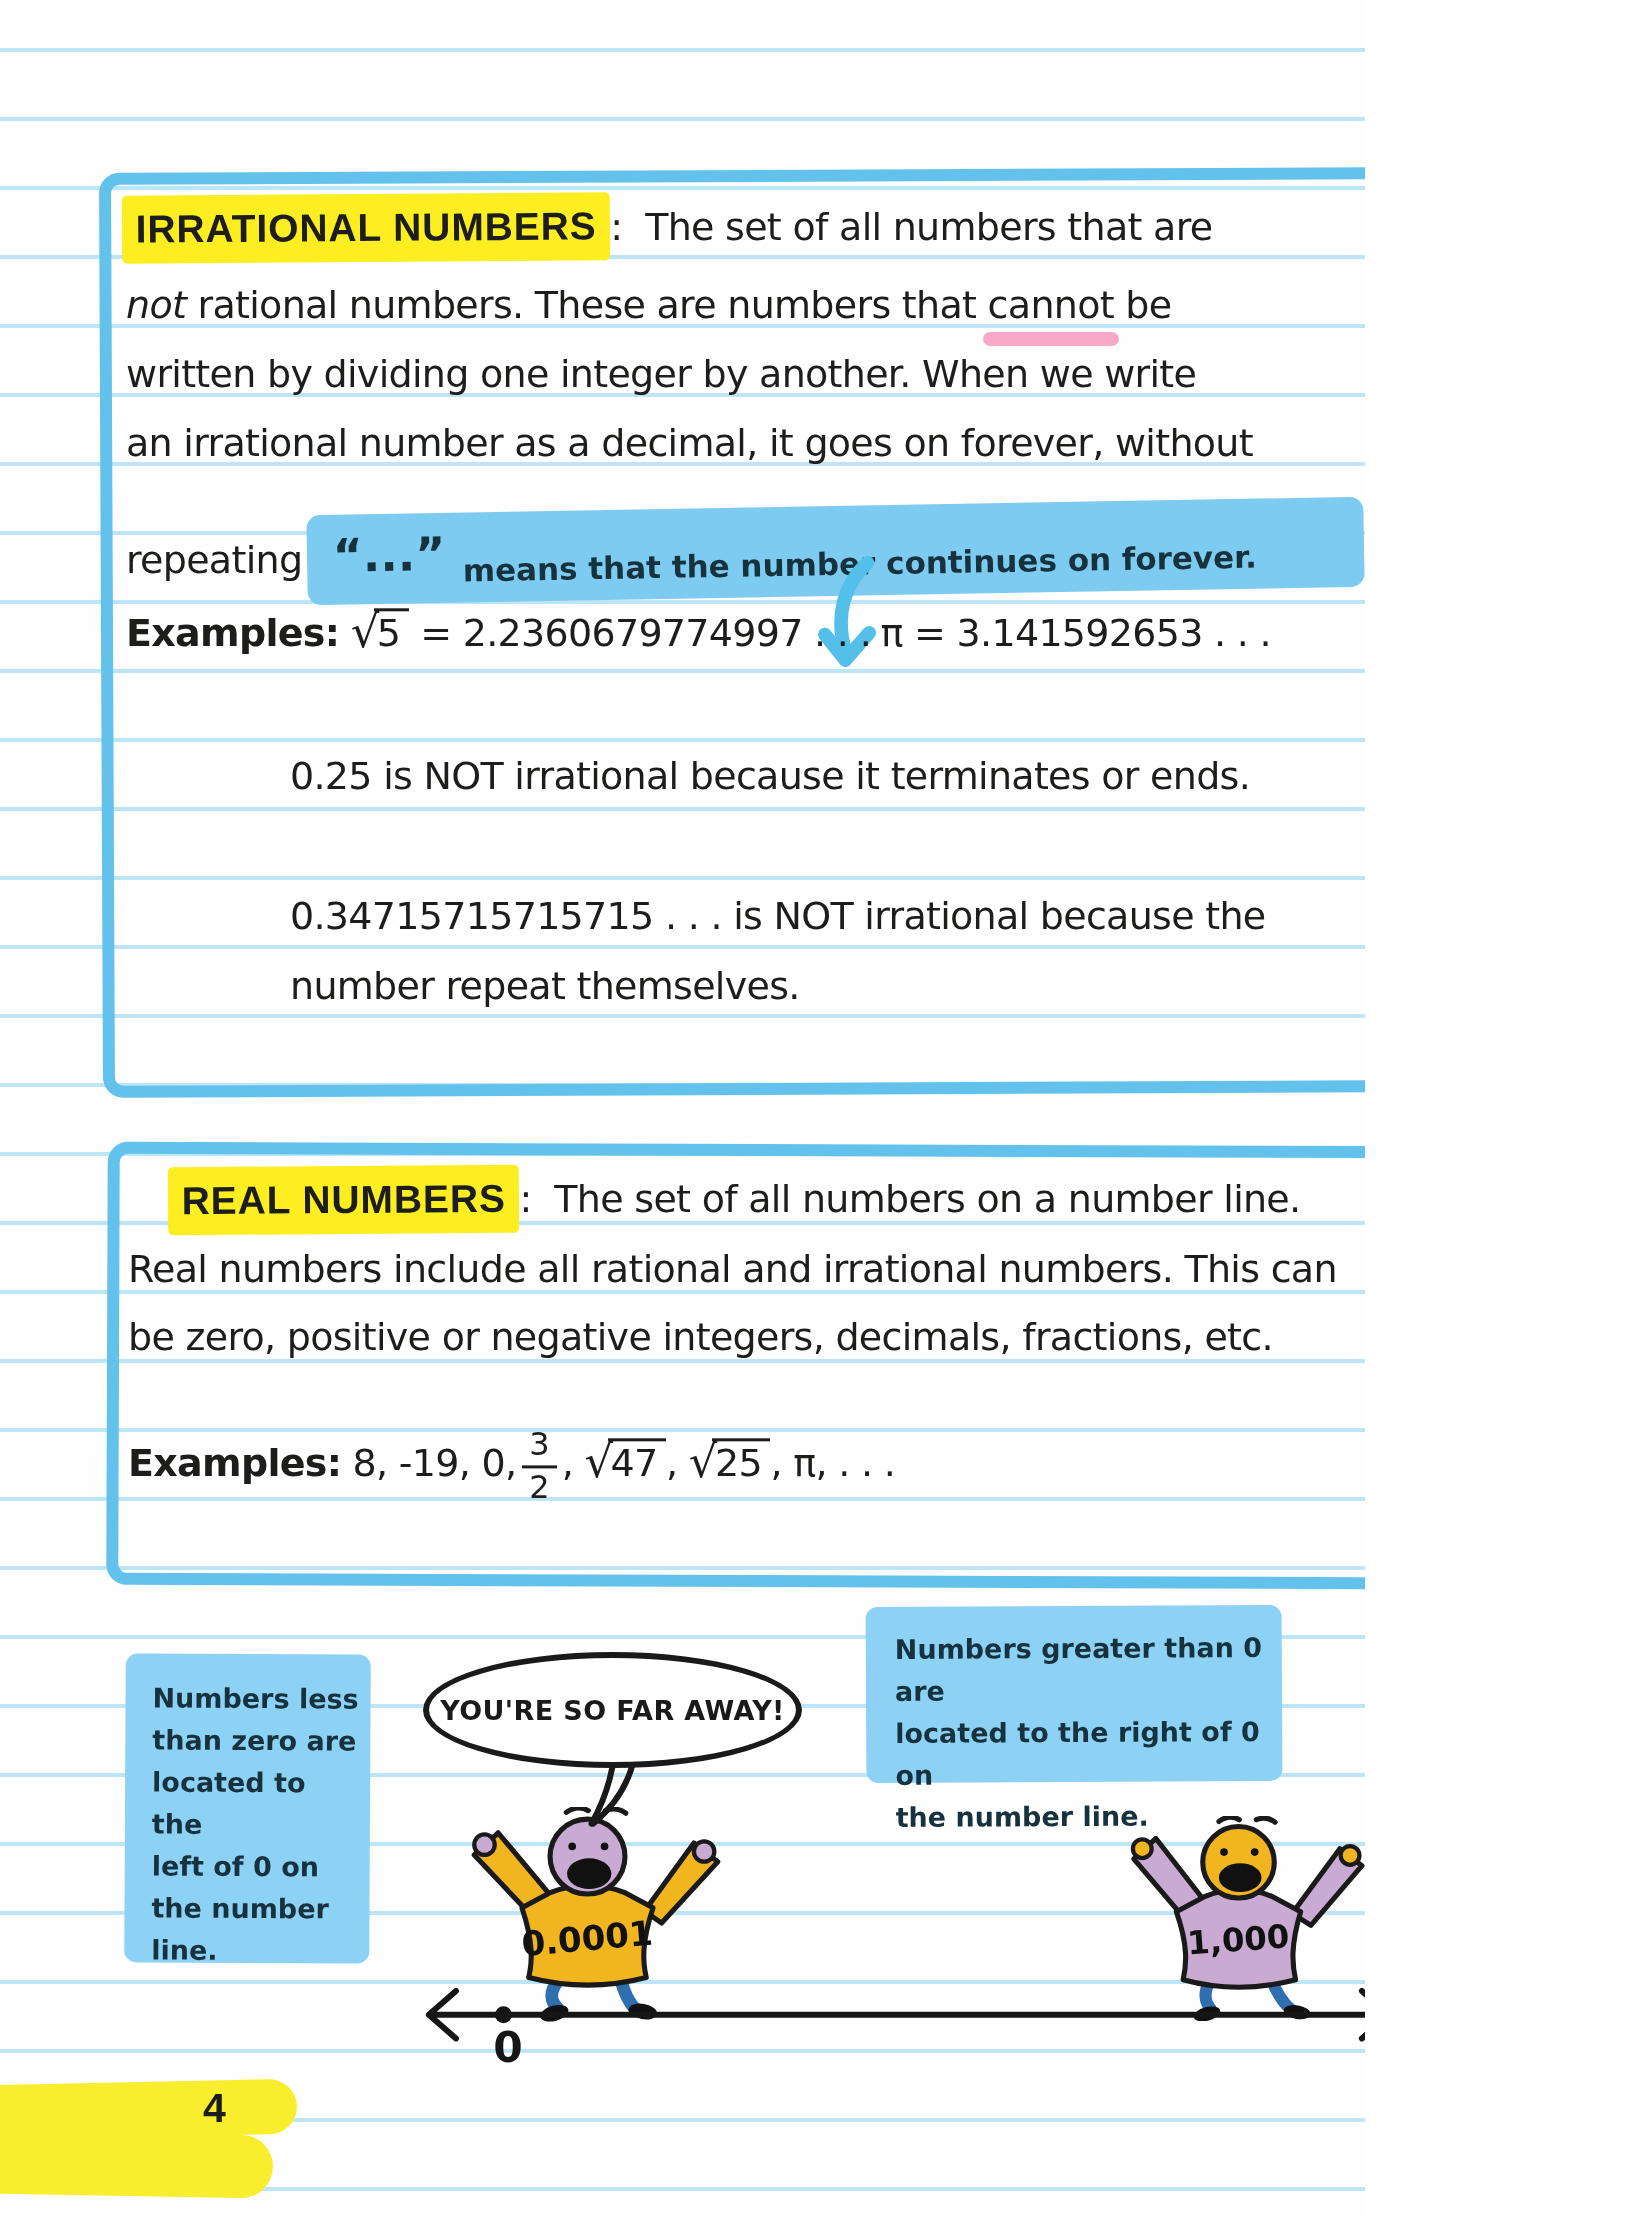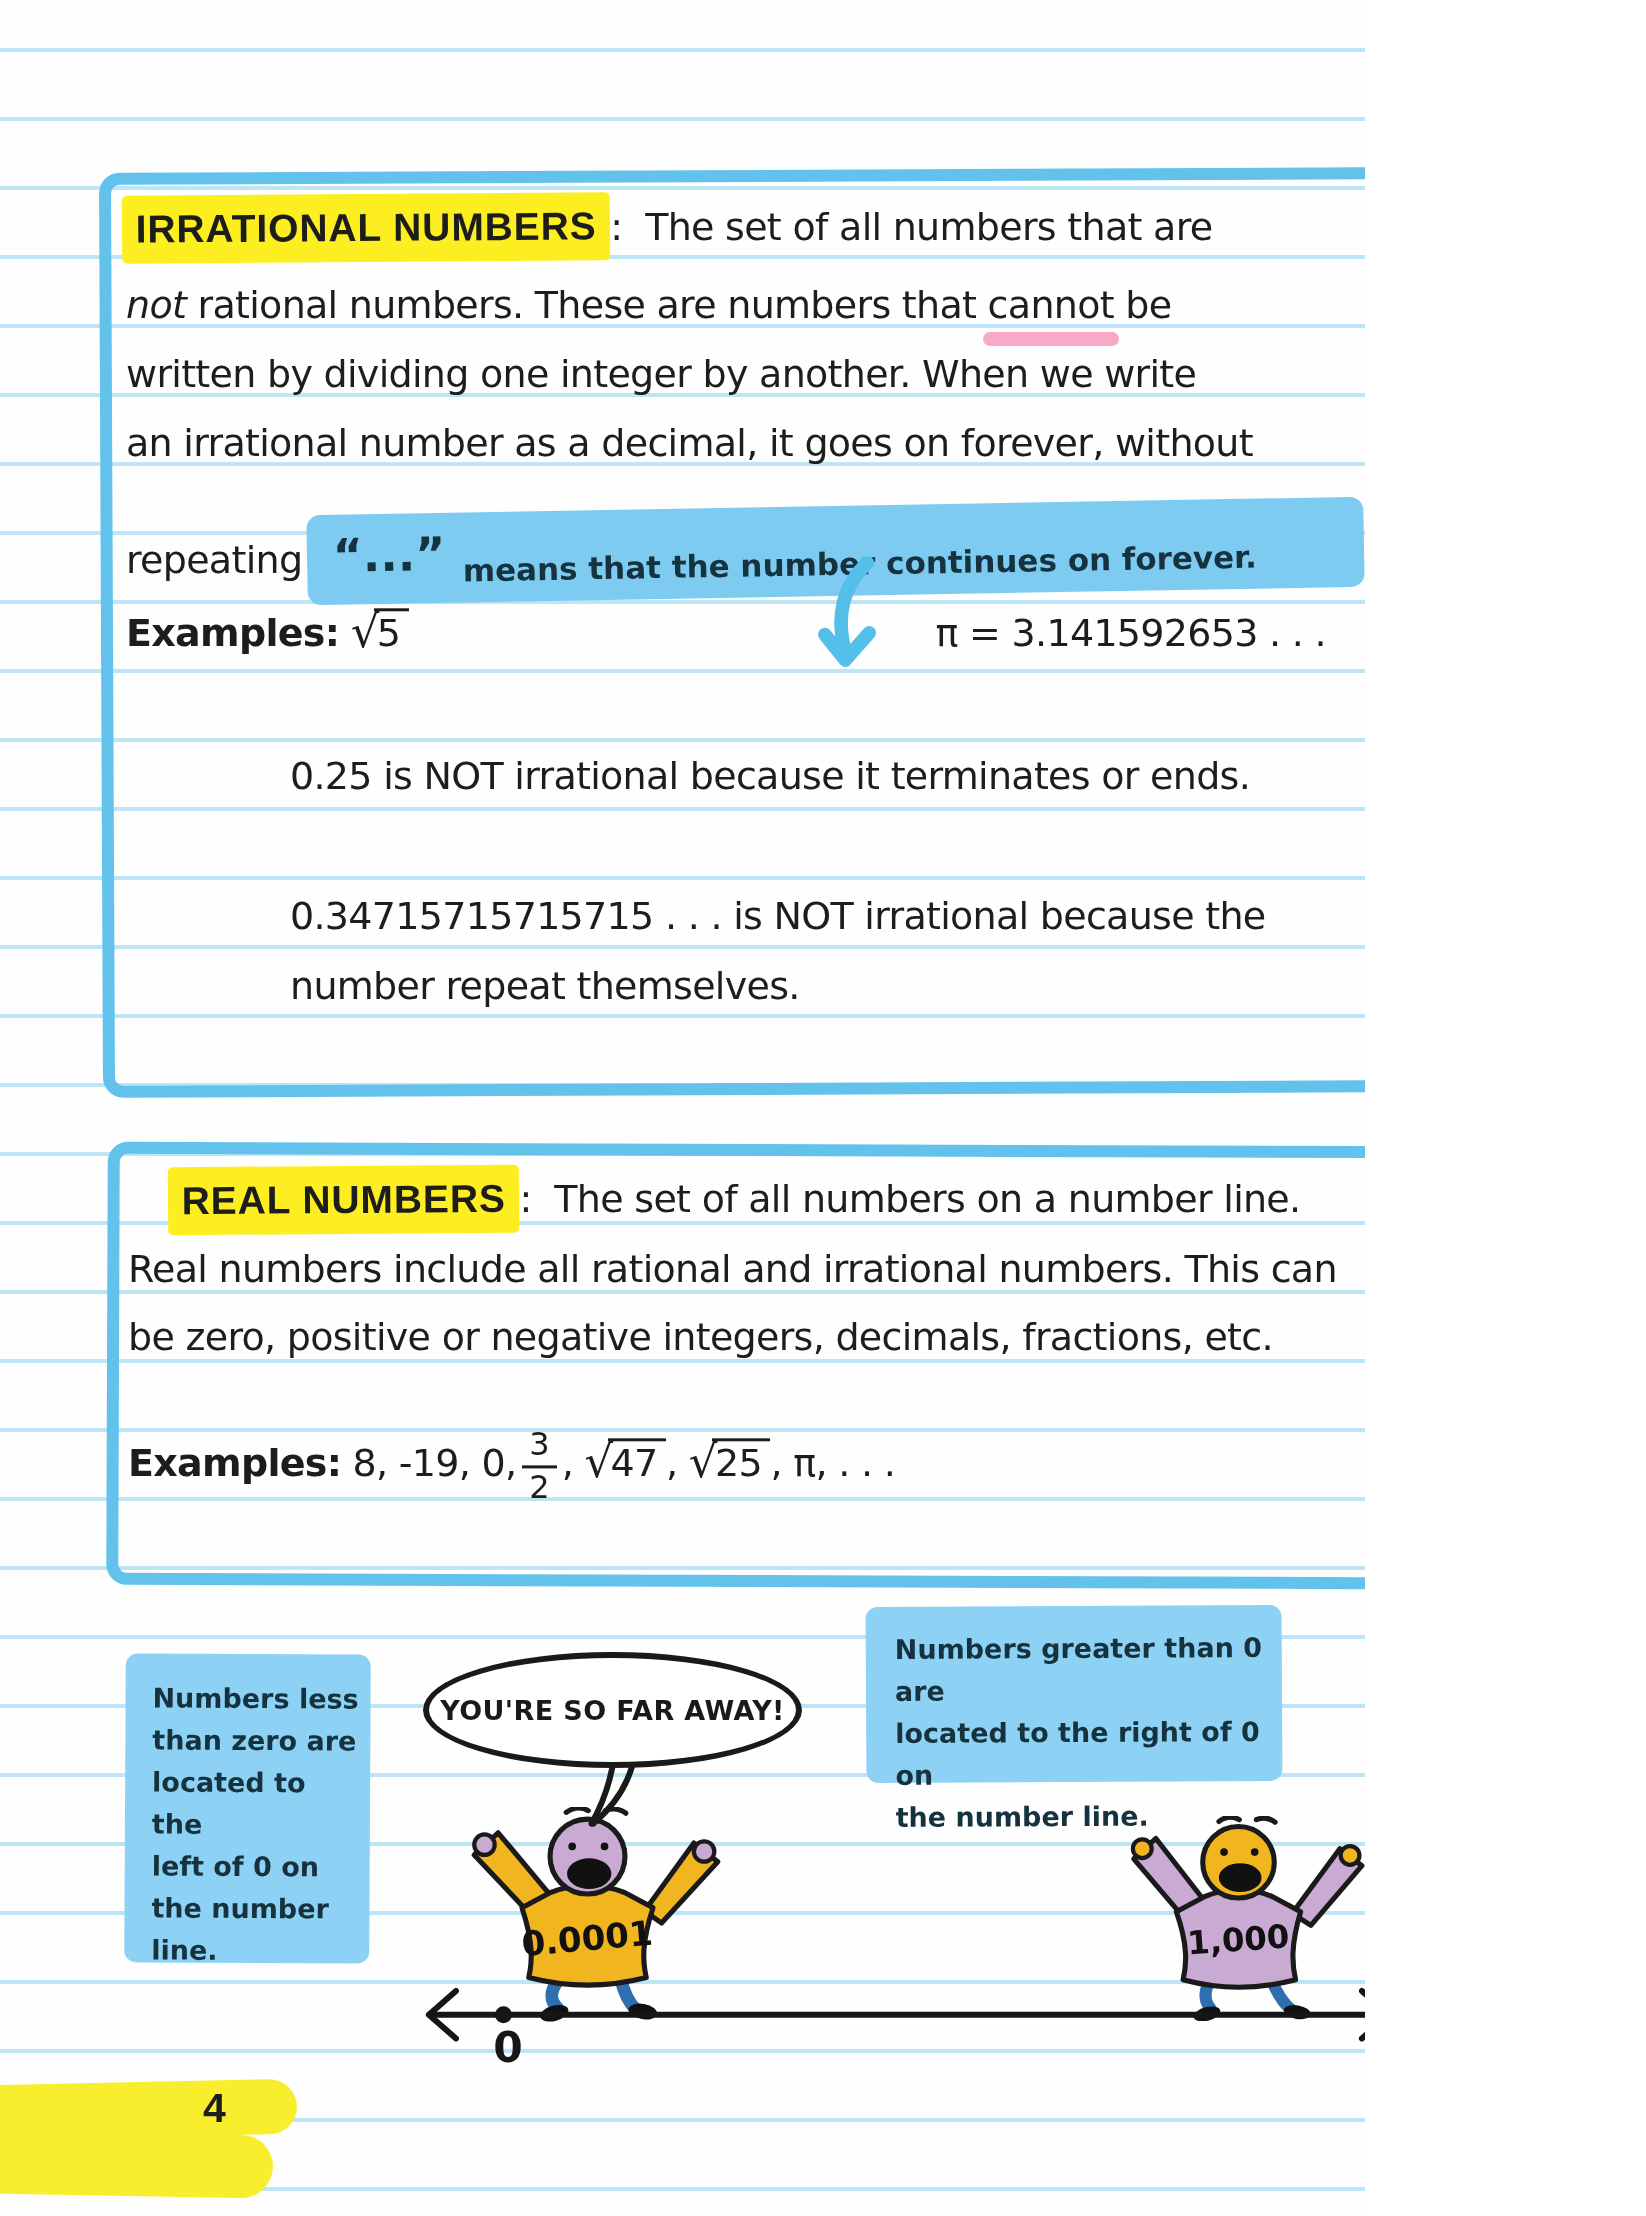--- a/index.html
+++ b/index.html
@@ -91,22 +91,23 @@
 
   <svg class="arrow-down" width="94" height="128" viewBox="0 0 110 150">
     <path d="M72,8 C44,34 34,70 46,112" fill="none" style="stroke:var(--arrow_blue)" stroke-width="16" stroke-linecap="round"></path>
     <path d="M22,92 L46,122 L74,90" fill="none" style="stroke:var(--arrow_blue)" stroke-width="16" stroke-linecap="round" stroke-linejoin="round"></path>
   </svg>
 
   <div class="t line-row" style="left:126px;top:609px;width:1238px;">
     <span class="ex-label">Examples:</span>
     <span>&nbsp;</span>
     <span class="sqrt"><span class="rsign">√</span><span class="radicand">5</span></span>
+    <span> = 2.2360679774997 . . .</span>
     <span class="spacer"></span>
-    <span style="margin-right:38px;">π = 3.141592653 . . .</span>
+    <span style="margin-right:93px;">π = 3.141592653 . . .</span>
   </div>
 
   <div class="t" style="left:290px;top:752px;">0.25 is NOT irrational because it terminates or ends.</div>
   <div class="t" style="left:290px;top:892px;">0.34715715715715 . . . is NOT irrational because the</div>
   <div class="t" style="left:290px;top:962px;">number repeat themselves.</div>
 
   <div class="box-frame box2"></div>
 
   <div class="t line-row" style="left:168px;top:1166px;">
     <span class="hl-title">REAL NUMBERS</span><span>:  The set of all numbers on a number line.</span>

